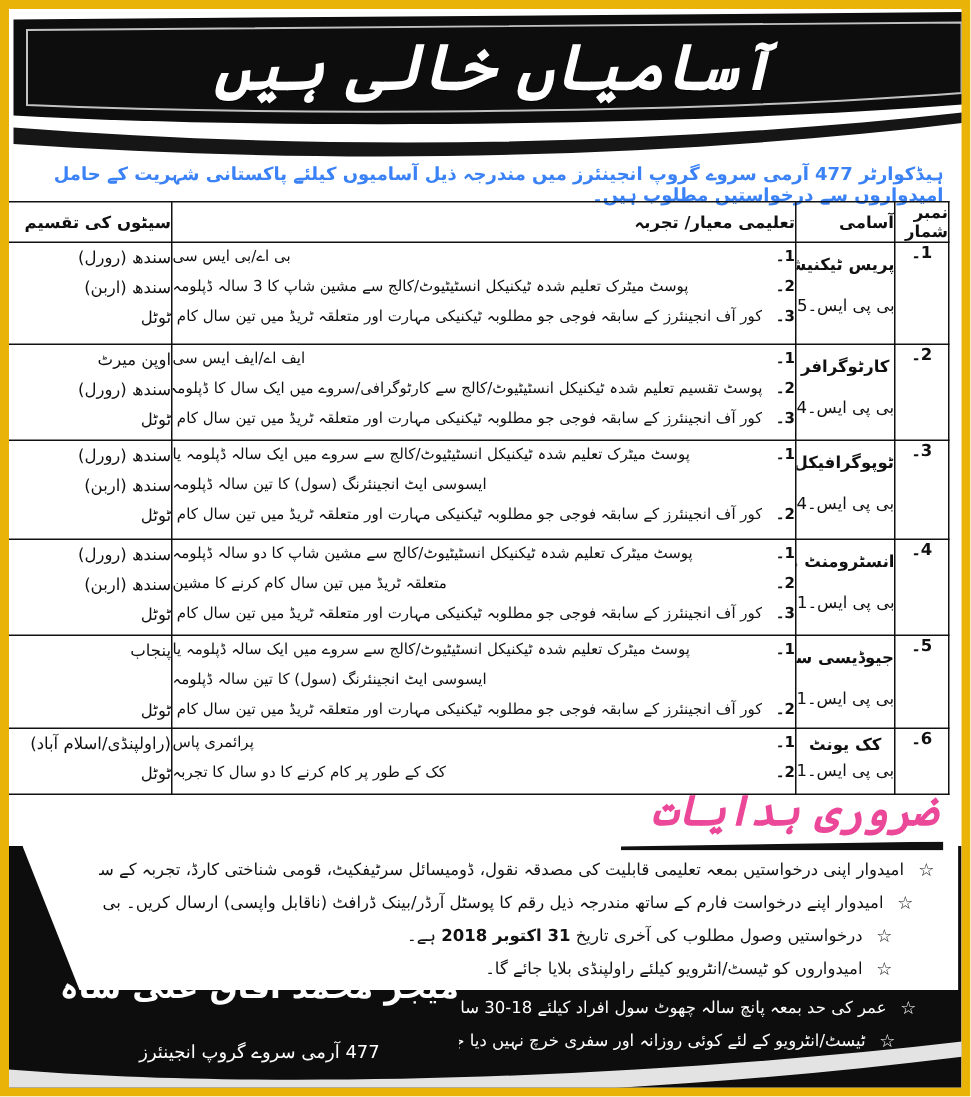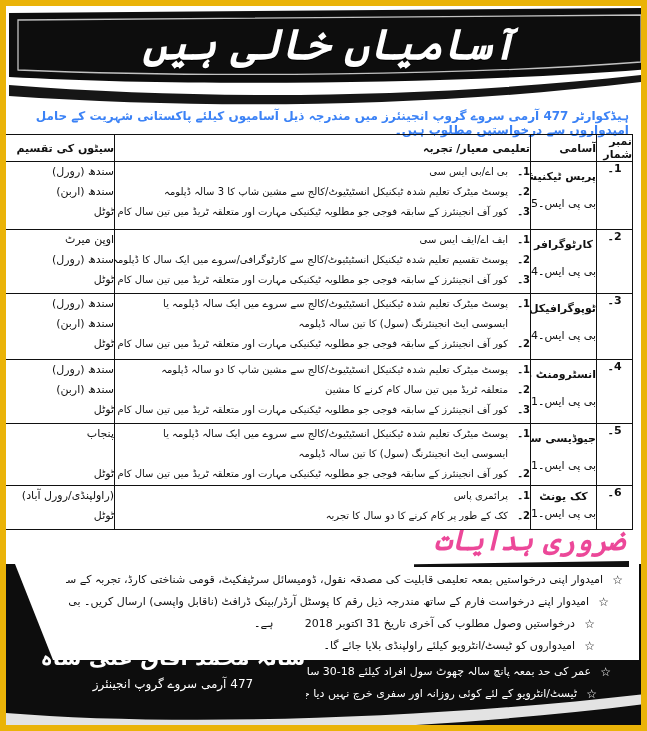--- a/index.html
+++ b/index.html
@@ -37,21 +37,21 @@
   table.jobs td,table.jobs th{border:1.5px solid #111;padding:0;vertical-align:top;overflow:hidden;}
   table.jobs th{font-size:11px;font-weight:bold;text-align:right;height:22px;vertical-align:middle;}
   th.h-serial{font-size:9px;}
   .cell-serial{text-align:center;font-size:11px;font-weight:bold;padding-top:8px;}
   .cell-pos{text-align:center;font-size:11px;}
   .pos-name{padding-top:8px;font-weight:bold;white-space:nowrap;}
   .pos-grade{padding-top:14px;white-space:nowrap;}
   .cell-qual{padding:3px 5px 0 4px;}
   .qline{display:flex;direction:rtl;line-height:20px;font-size:10px;white-space:nowrap;}
   .qnum{flex:0 0 22px;text-align:right;font-weight:bold;}
-  .qtext{flex:1;text-align:right;overflow:hidden;}
+  .qtext{flex:1;text-align:left;overflow:hidden;}
   .cell-seats{padding:3px 10px 0 12px;}
   .sline{display:flex;direction:rtl;justify-content:space-between;line-height:20px;font-size:11px;white-space:nowrap;}
   .slabel{text-align:right;}
   .scount{text-align:left;font-family:"DejaVu Sans",sans-serif;}
   
   .instr-heading{
     position:absolute;top:518px;right:16px;z-index:3;
     font-size:28px;font-weight:bold;font-style:italic;color:#ec4899;
   }
   .instr-underline{
@@ -67,29 +67,29 @@
     position:absolute;top:0;left:5px;right:2px;height:96px;
     background:#fff;
     clip-path:polygon(4px 0,100% 0,100% 100%,42px 100%);
   }
   .bullets-white{position:absolute;top:5px;right:18px;left:60px;}
   .bline{display:flex;direction:rtl;gap:6px;line-height:22px;font-size:11px;color:#111;justify-content:flex-start;}
   .bline .star{flex:0 0 14px;font-size:12px;}
   .bline.indent1{padding-right:14px;}
   .bline.indent2{padding-right:28px;}
   .bline .btext{white-space:nowrap;overflow:hidden;}
-  .bold-date{font-weight:normal;margin-left:28px;}
+  .bold-date{font-weight:bold;}
   .bullets-black{position:absolute;top:97px;right:30px;left:300px;}
   .bullets-black .bline{color:#fff;line-height:22px;}
   .signature{
     position:absolute;top:82px;left:22px;width:290px;
     text-align:center;color:#fff;
   }
   .sig-name{font-size:21px;font-weight:bold;white-space:nowrap;}
-  .sig-org{font-size:12px;margin-top:7px;white-space:nowrap;}
+  .sig-org{font-size:12px;margin-top:24px;white-space:nowrap;}
   .sig-phone{font-size:13px;font-weight:bold;margin-top:5px;white-space:nowrap;}
   .bottom-swoosh{position:absolute;bottom:0;left:0;width:647px;height:46px;}
 </style>
 </head>
 <body>
 
 <div class="page">
 
   <svg class="banner-svg" viewBox="0 0 647 108" xmlns="http://www.w3.org/2000/svg">
     <path d="M3,7 L644,2 L644,63 C460,78 185,81 3,71 Z" fill="#0d0d0d"></path>
@@ -302,21 +302,21 @@
               <span class="qnum">1۔</span>
               <span class="qtext">پرائمری پاس</span>
             </div>
         <div class="qline">
               <span class="qnum">2۔</span>
               <span class="qtext">کک کے طور پر کام کرنے کا دو سال کا تجربہ</span>
             </div>
       </td>
       <td class="cell-seats">
         <div class="sline">
-              <span class="slabel">(راولپنڈی/رورل آباد)</span>
+              <span class="slabel">(راولپنڈی/اسلام آباد)</span>
               <span class="scount">1</span>
             </div>
         <div class="sline">
               <span class="slabel">ٹوٹل</span>
               <span class="scount">1</span>
             </div>
       </td>
     </tr>
   </tbody>
     </table>
@@ -351,21 +351,21 @@
         <span class="star">☆</span>
         <span class="btext">عمر کی حد بمعہ پانچ سالہ چھوٹ سول افراد کیلئے 18-30 سال اور ریٹائرڈ فوجی حضرات کیلئے 30-45 سال ہوگی۔</span>
       </div>
       <div class="bline indent1">
         <span class="star">☆</span>
         <span class="btext">ٹیسٹ/انٹرویو کے لئے کوئی روزانہ اور سفری خرچ نہیں دیا جائے گا۔</span>
       </div>
     </div>
 
     <div class="signature">
-      <div class="sig-name">سالہ محمد آفاق علی شاہ</div>
+      <div class="sig-name">میجر محمد آفاق علی شاہ</div>
       <div class="sig-org">477 آرمی سروے گروپ انجینئرز</div>
     </div>
 
     <svg class="bottom-swoosh" viewBox="0 0 647 46" xmlns="http://www.w3.org/2000/svg">
       <path d="M0,24 C170,38 430,30 647,4 L647,14 C430,42 170,50 0,38 Z" fill="#e3e3e3"></path>
     </svg>
   </div>
 
 </div>
 

